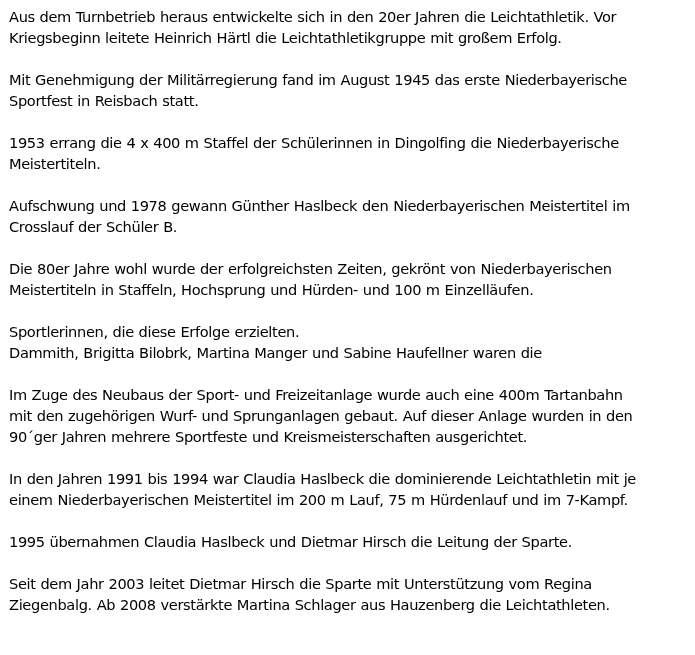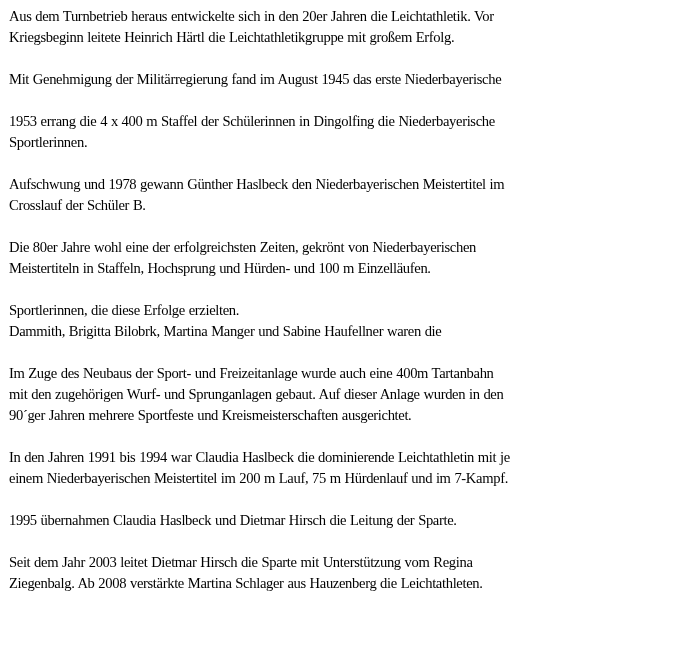--- a/index.html
+++ b/index.html
@@ -6,44 +6,45 @@
   body { width: 695px; height: 655px; overflow: hidden; }
   .doc {
     position: absolute; left: 9px; top: 6px; width: 680px;
     font-family: "DejaVu Sans", sans-serif;
     font-size: 14.6px;
     line-height: 21px;
     color: #000000;
     letter-spacing: -0.35px;
     word-spacing: 0.5px;
   }
-  .para { margin: 0 0 21px 0; white-space: nowrap; font-family: Liberation Serif, serif; }
+  .para { margin: 0 0 21px 0; white-space: nowrap; }
   .line { display: block; }
 </style>
 </head>
 <body>
 
 <div class="doc">
   <p class="para">
     <span class="line">Aus dem Turnbetrieb heraus entwickelte sich in den 20er Jahren die Leichtathletik. Vor</span>
     <span class="line">Kriegsbeginn leitete Heinrich Härtl die Leichtathletikgruppe mit großem Erfolg.</span>
   </p>
   <p class="para">
     <span class="line">Mit Genehmigung der Militärregierung fand im August 1945 das erste Niederbayerische</span>
+    <span class="line">Sportfest in Reisbach statt.</span>
   </p>
   <p class="para">
     <span class="line">1953 errang die 4 x 400 m Staffel der Schülerinnen in Dingolfing die Niederbayerische</span>
-    <span class="line">Sportlerinnen.</span>
+    <span class="line">Meistertiteln.</span>
   </p>
   <p class="para">
     <span class="line">Aufschwung und 1978 gewann Günther Haslbeck den Niederbayerischen Meistertitel im</span>
     <span class="line">Crosslauf der Schüler B.</span>
   </p>
   <p class="para">
-    <span class="line">Die 80er Jahre wohl eine der erfolgreichsten Zeiten, gekrönt von Niederbayerischen</span>
+    <span class="line">Die 80er Jahre wohl wurde der erfolgreichsten Zeiten, gekrönt von Niederbayerischen</span>
     <span class="line">Meistertiteln in Staffeln, Hochsprung und Hürden- und 100 m Einzelläufen.</span>
   </p>
   <p class="para">
     <span class="line">Sportlerinnen, die diese Erfolge erzielten.</span>
     <span class="line">Dammith, Brigitta Bilobrk, Martina Manger und Sabine Haufellner waren die</span>
   </p>
   <p class="para">
     <span class="line">Im Zuge des Neubaus der Sport- und Freizeitanlage wurde auch eine 400m Tartanbahn</span>
     <span class="line">mit den zugehörigen Wurf- und Sprunganlagen gebaut. Auf dieser Anlage wurden in den</span>
     <span class="line">90´ger Jahren mehrere Sportfeste und Kreismeisterschaften ausgerichtet.</span>

